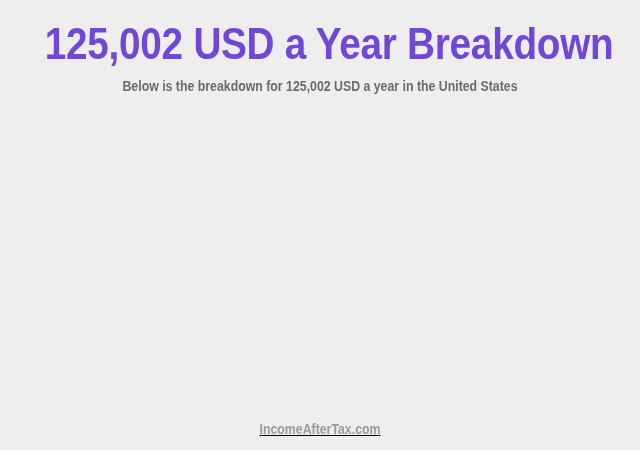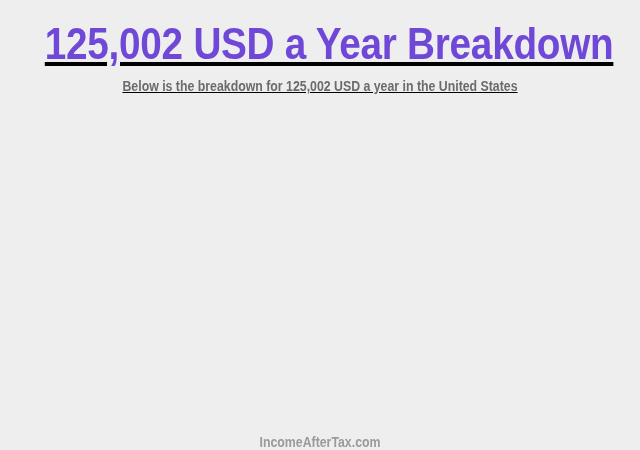--- a/index.html
+++ b/index.html
@@ -23,21 +23,20 @@
     display: flex;
     flex-direction: column;
     align-items: center;
   }
 
   
   .header {
     width: 100%;
     text-align: center;
     padding-top: 20px;
-    text-decoration: underline;
   }
 
   .page-title {
     margin: 0;
     color: #7048d8;
     font-family: "Liberation Sans Narrow", "Liberation Sans", "DejaVu Sans", sans-serif;
     font-size: 45px;
     font-weight: bold;
     line-height: 48px;
     letter-spacing: -0.3px;
@@ -72,20 +71,22 @@
     top: 0;
     right: 0;
     bottom: 0;
     background: transparent;
   }
 
   
   .footer {
     width: 100%;
     text-align: center;
+    padding-bottom: 13px;
+    text-decoration: underline;
   }
 
   .footer-watermark {
     margin: 0;
     color: #9a9a9a;
     font-family: "Liberation Sans Narrow", "Liberation Sans", "DejaVu Sans", sans-serif;
     font-size: 14px;
     font-weight: bold;
     line-height: 16px;
     transform: scaleX(0.88);

